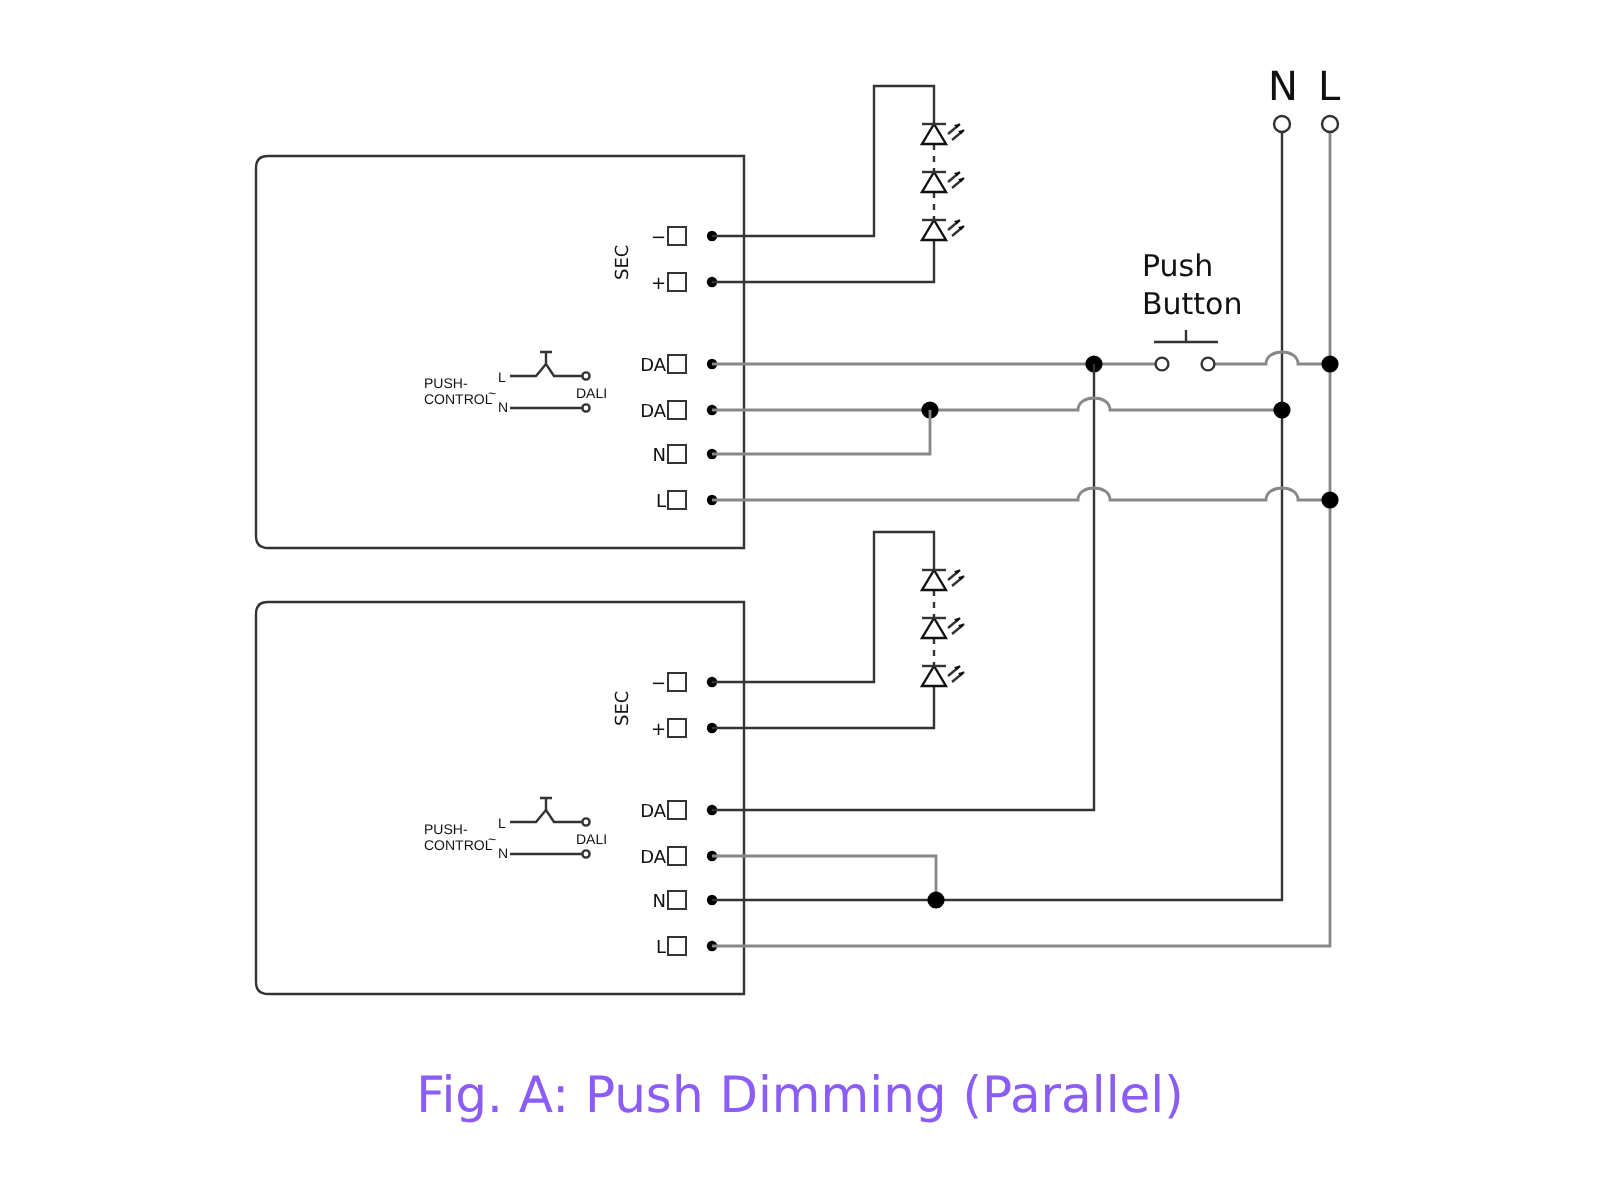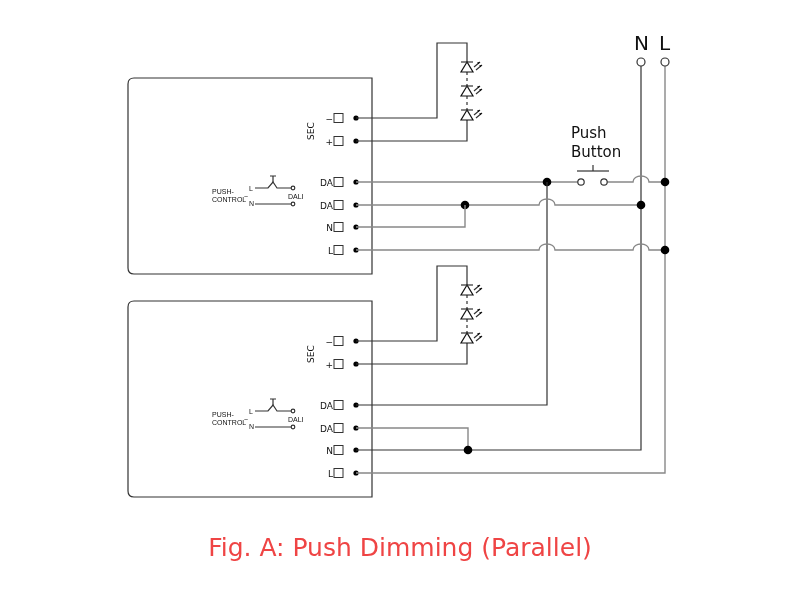--- a/index.html
+++ b/index.html
@@ -9,21 +9,21 @@
   .wire { fill: none; stroke: #333333; stroke-width: 1.2; }
   .wire-g { fill: none; stroke: #888888; stroke-width: 1.4; }
   .term { fill: #ffffff; stroke: #333333; stroke-width: 1; }
   .dot { fill: #000000; }
   .bigdot { fill: #000000; }
   .opencirc { fill: #ffffff; stroke: #333333; stroke-width: 1.2; }
   .tlabel { font-family: "DejaVu Sans", sans-serif; font-size: 9px; fill: #111111; }
   .small { font-family: "Liberation Sans", sans-serif; font-size: 7px; fill: #111111; }
   .big { font-family: "DejaVu Sans", sans-serif; font-size: 15px; fill: #111111; }
   .nl { font-family: "DejaVu Sans", sans-serif; font-size: 20px; fill: #111111; }
-  .caption { position: absolute; left: 0; width: 800px; top: 533px; text-align: center; font-family: "DejaVu Sans", sans-serif; font-size: 25px; color: #ef4444; }
+  .caption { position: absolute; left: 0; width: 800px; top: 533px; text-align: center; font-family: "DejaVu Sans", sans-serif; font-size: 25px; color: #8b5cf6; }
   .led { fill: #ffffff; stroke: #111111; stroke-width: 1.2; }
 </style>
 </head>
 <body>
 
 <svg id="diagram" width="800" height="600" viewBox="0 0 800 600">
 
   <g id="drivers">
       <g>
         <path class="box" d="M134,78 H372 V274 H134 Q128,274 128,268 V84 Q128,78 134,78 Z"></path>

